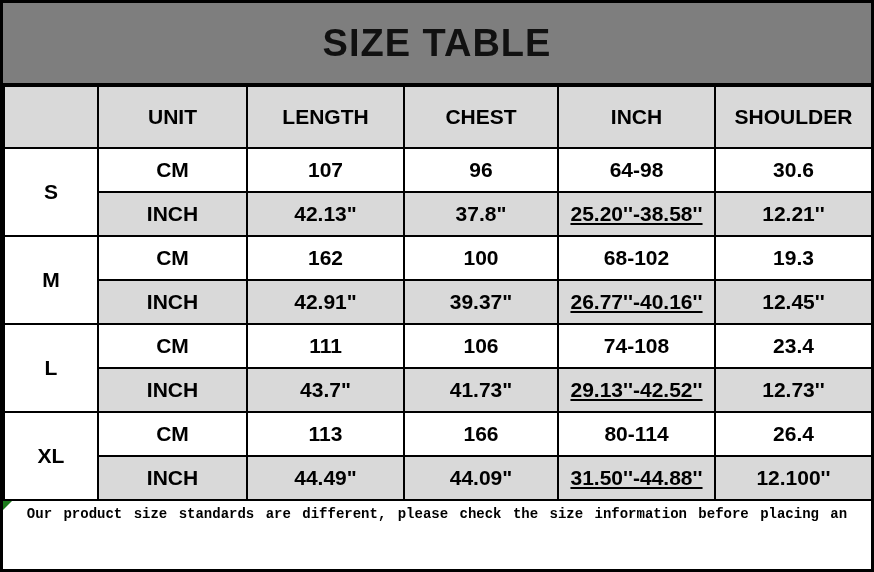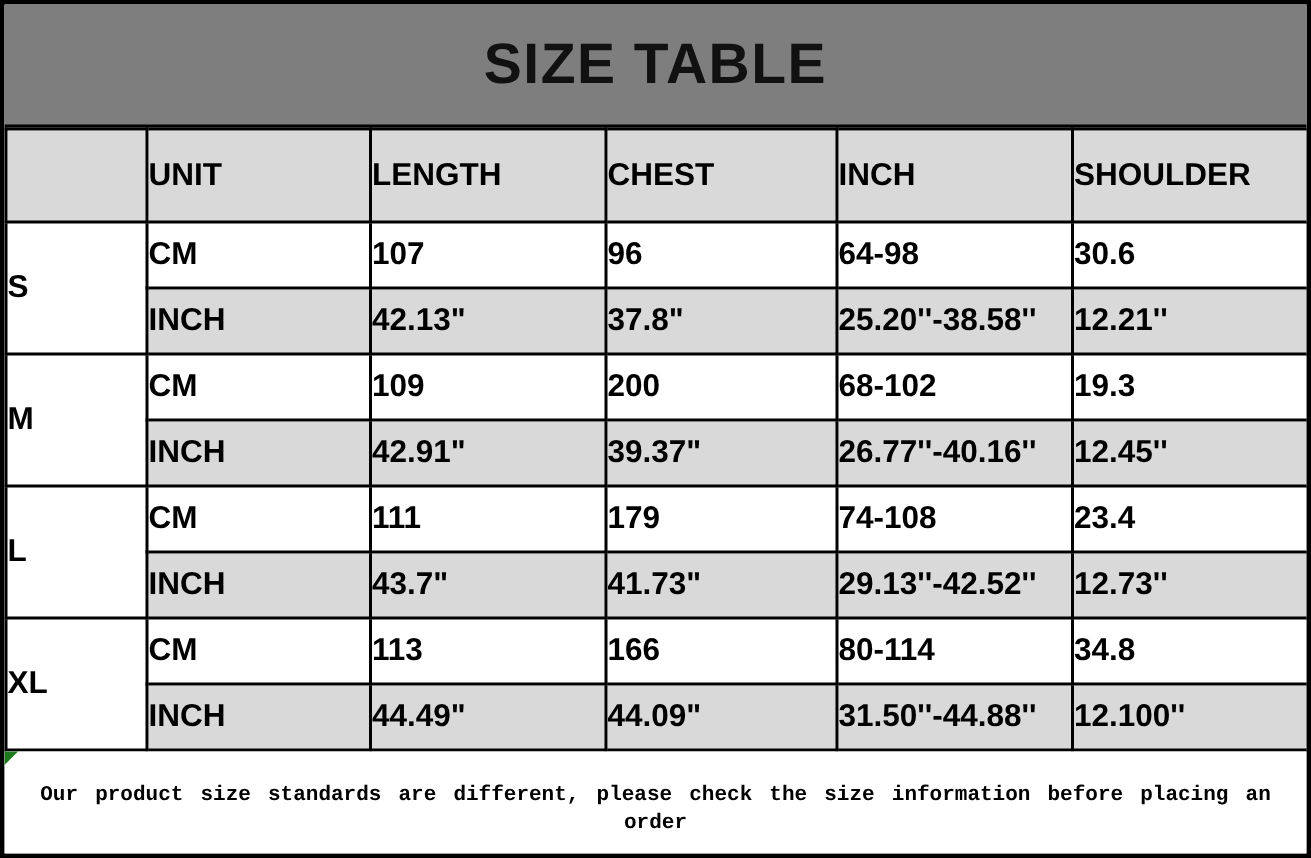--- a/index.html
+++ b/index.html
@@ -14,40 +14,40 @@
     border-bottom:2px solid #000;
     display:flex;align-items:center;justify-content:center;
   }
   .banner h1{
     margin:12px;font-size:38px;font-weight:bold;letter-spacing:1px;color:#111;
   }
   table.size-table{
     width:100%;border-collapse:collapse;table-layout:fixed;flex:0 0 auto;
   }
   table.size-table td, table.size-table th{
-    border:2px solid #000;text-align:left;vertical-align:middle;
+    border:2px solid #000;text-align:center;vertical-align:middle;
     font-weight:bold;font-size:21px;padding:0;overflow:hidden;white-space:nowrap;
   }
   tr.hdr td, tr.hdr th{height:60px;background:#d9d9d9;}
   tr.cm  td{height:42px;background:#ffffff;}
   tr.inch td{height:42px;background:#d9d9d9;margin-left:19px;}
   td.size-label{background:#d9d9d9;font-size:24px;}
   td.corner{
     background:
       linear-gradient(to bottom right,
         transparent calc(50% - 1.2px),
         #333 calc(50% - 1.2px),
         #333 calc(50% + 1.2px),
         transparent calc(50% + 1.2px)) #ffffff;
   }
-  td.waist{white-space:nowrap;overflow:hidden;}
+  td.waist{white-space:nowrap;overflow:hidden;text-decoration:underline;}
   .footer{
     flex:1 1 auto;position:relative;background:#ffffff;
     font-family:"Liberation Mono", monospace;font-weight:bold;font-size:14px;
-    text-align:center;padding-top:20px;line-height:19px;word-spacing:3px;
+    text-align:center;padding-top:4px;line-height:19px;word-spacing:3px;
   }
   .footer .marker{
     position:absolute;top:0;left:0;width:0;height:0;
     border-top:9px solid #1c7a1c;border-right:9px solid transparent;
   }
 </style>
 </head>
 <body>
 
 <div class="page">
@@ -87,66 +87,65 @@
         <td>INCH</td>
         <td>42.13"</td>
         <td>37.8"</td>
         <td class="waist">25.20''-38.58''</td>
         <td>12.21''</td>
       </tr>
 
       <tr class="cm">
         <td class="size-label" rowspan="2">M</td>
         <td>CM</td>
-        <td>109</td>
-        <td>200</td>
+        <td>162</td>
+        <td>100</td>
         <td>68-102</td>
         <td>19.3</td>
       </tr>
       <tr class="inch">
         <td>INCH</td>
         <td>42.91"</td>
         <td>39.37"</td>
         <td class="waist">26.77''-40.16''</td>
         <td>12.45''</td>
       </tr>
 
       <tr class="cm">
         <td class="size-label" rowspan="2">L</td>
         <td>CM</td>
         <td>111</td>
-        <td>179</td>
+        <td>106</td>
         <td>74-108</td>
         <td>23.4</td>
       </tr>
       <tr class="inch">
         <td>INCH</td>
         <td>43.7"</td>
         <td>41.73"</td>
         <td class="waist">29.13''-42.52''</td>
         <td>12.73''</td>
       </tr>
 
       <tr class="cm">
         <td class="size-label" rowspan="2">XL</td>
         <td>CM</td>
         <td>113</td>
         <td>166</td>
         <td>80-114</td>
-        <td>34.8</td>
+        <td>26.4</td>
       </tr>
       <tr class="inch">
         <td>INCH</td>
         <td>44.49"</td>
         <td>44.09"</td>
         <td class="waist">31.50''-44.88''</td>
         <td>12.100''</td>
       </tr>
     </tbody>
   </table>
 
   <div class="footer">
     <span class="marker"></span>
     <div>Our product size standards are different, please check the size information before placing an</div>
-    <div>order</div>
   </div>
 
 </div>
 
 </body></html>

